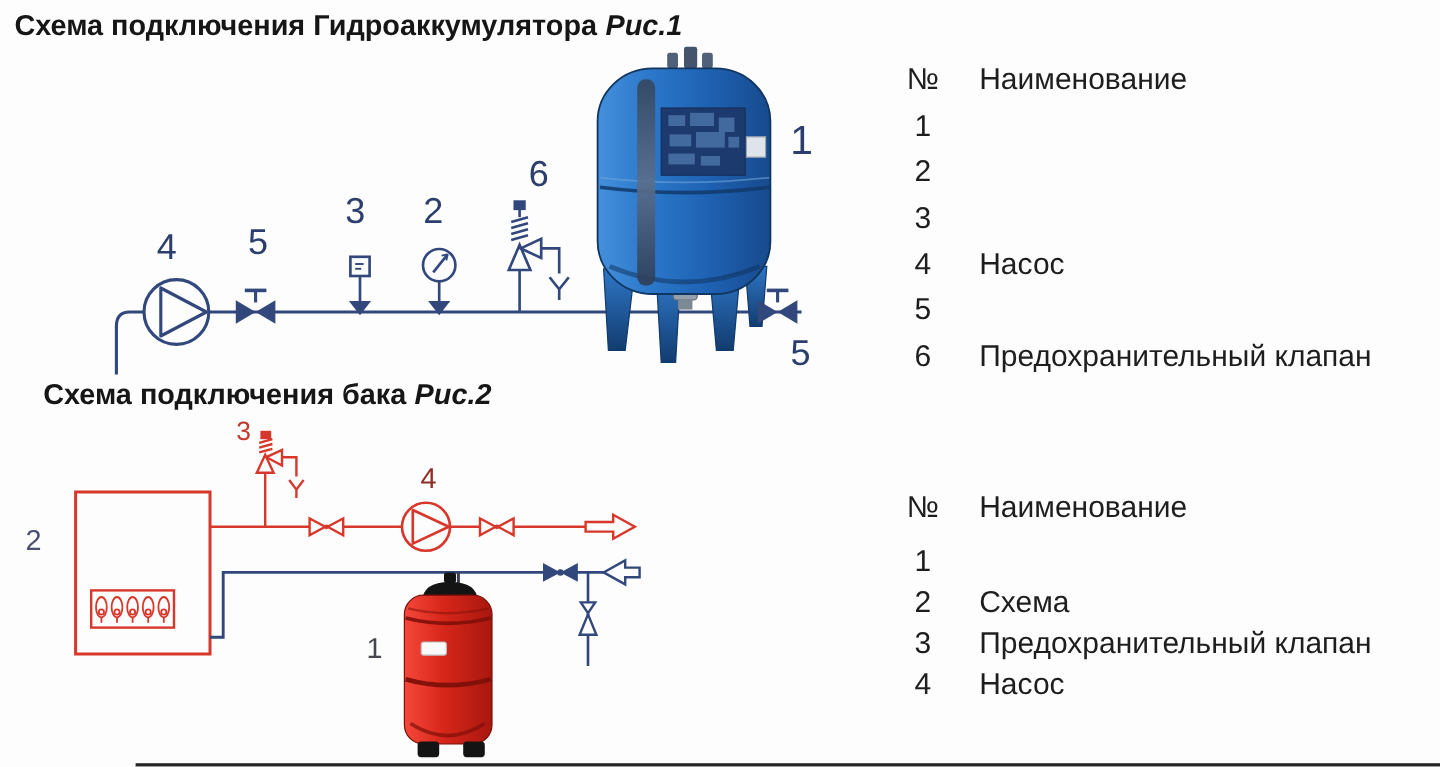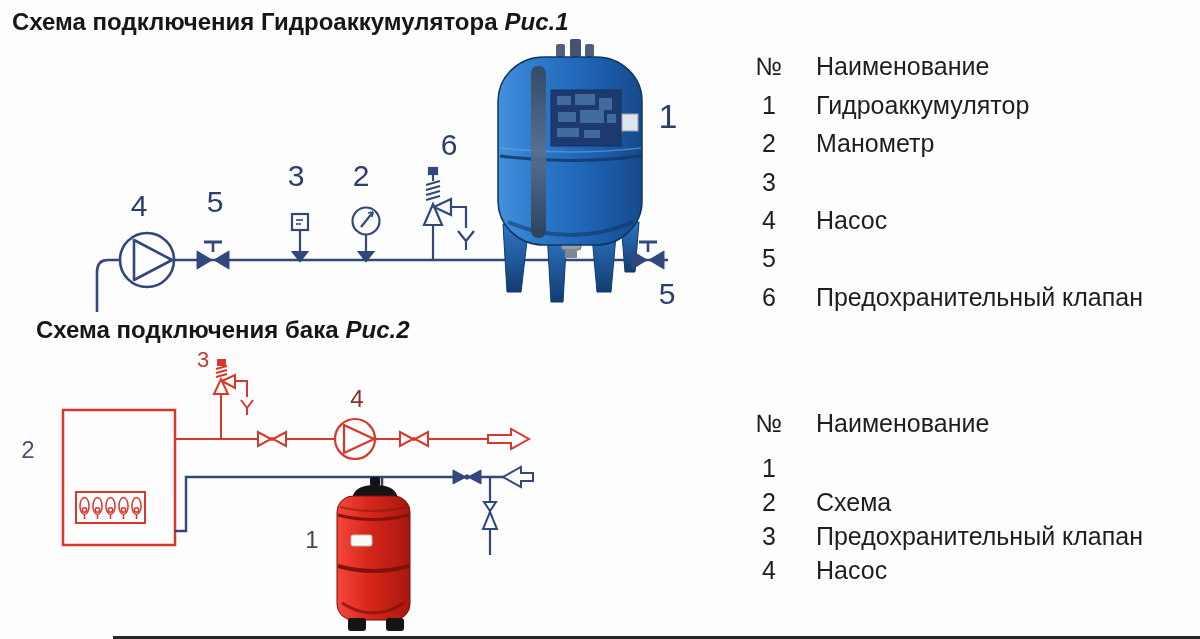--- a/index.html
+++ b/index.html
@@ -241,25 +241,23 @@
     <text font-family="Liberation Sans, sans-serif" font-size="24" fill="#44474f" text-anchor="middle" x="312" y="209">1</text>
   </svg>
 
   <div class="legend lg1">
     <div class="lrow" style="top:0">
       <span class="lnum">№</span>
       <span class="lname">Наименование</span>
     </div>
     <div class="lrow" style="top:39px">
       <span class="lnum">1</span>
-      <span class="lname">Гидроаккумулятор</span>
     </div>
     <div class="lrow" style="top:77px">
       <span class="lnum">2</span>
-      <span class="lname">Манометр</span>
     </div>
     <div class="lrow" style="top:116px">
       <span class="lnum">3</span>
     </div>
     <div class="lrow" style="top:154px">
       <span class="lnum">4</span>
       <span class="lname">Насос</span>
     </div>
     <div class="lrow" style="top:192px">
       <span class="lnum">5</span>

